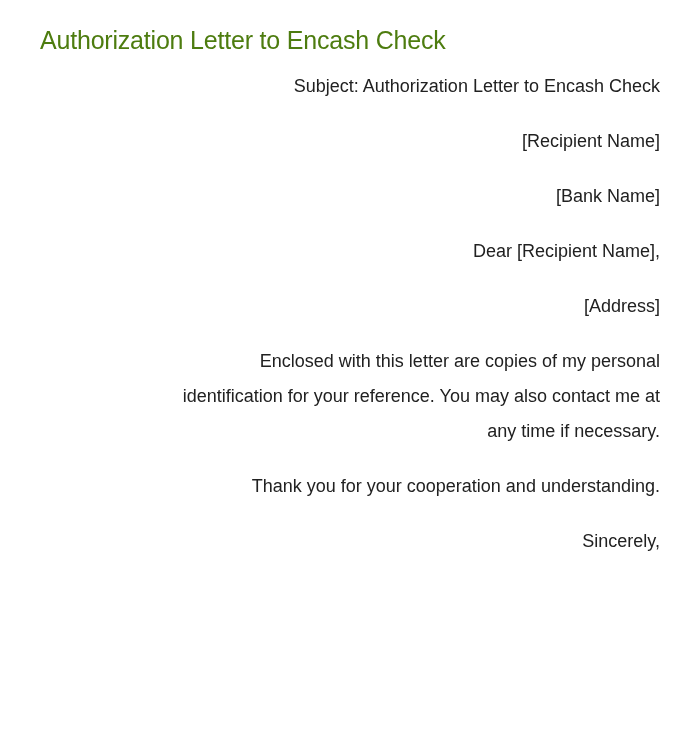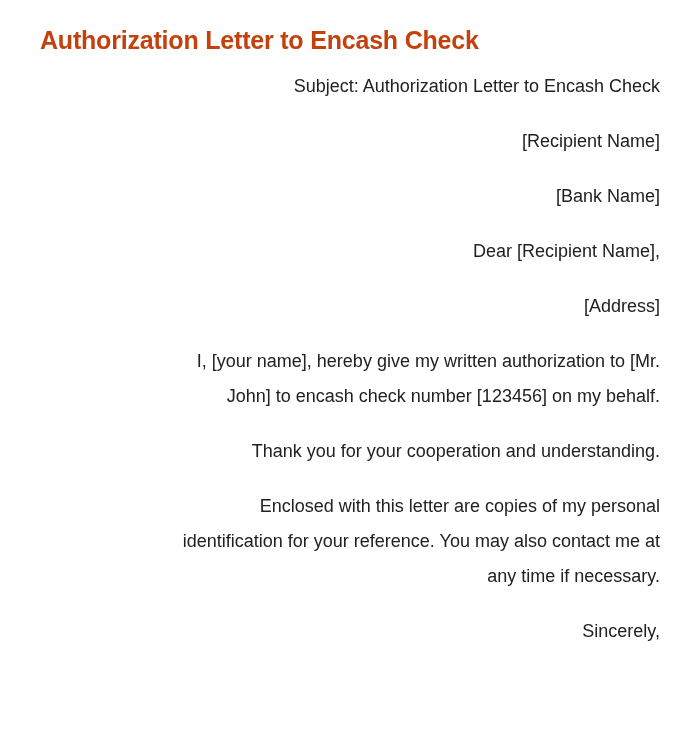--- a/index.html
+++ b/index.html
@@ -16,22 +16,22 @@
   }
   .letter {
     box-sizing: border-box;
     width: 700px;
     padding: 24px 40px 0 40px;
   }
   .letter-title {
     margin: 0 0 12px 0;
     font-size: 25px;
     line-height: 33px;
-    font-weight: 700;
-    color: #c2410c;
+    font-weight: 400;
+    color: #4d7c0f;
     letter-spacing: -0.2px;
   }
   .letter-paragraph {
     margin: 0 0 20px 0;
     max-width: 620px;
     font-size: 18px;
     line-height: 35px;
     font-weight: 400;
     color: #212121;
     white-space: pre-line; 
@@ -48,23 +48,21 @@
 
 
   <p class="letter-paragraph">[Recipient Name]</p>
 
   <p class="letter-paragraph">[Bank Name]</p>
 
   <p class="letter-paragraph">Dear [Recipient Name],</p>
 
   <p class="letter-paragraph">[Address]</p>
 
-  <p class="letter-paragraph">I, [your name], hereby give my written authorization to [Mr.
-John] to encash check number [123456] on my behalf.</p>
-
-  <p class="letter-paragraph">Thank you for your cooperation and understanding.</p>
 
   <p class="letter-paragraph">Enclosed with this letter are copies of my personal
 identification for your reference. You may also contact me at
 any time if necessary.</p>
 
+  <p class="letter-paragraph">Thank you for your cooperation and understanding.</p>
+
   <p class="letter-paragraph">Sincerely,</p>
 </div>
 
 </body></html>

